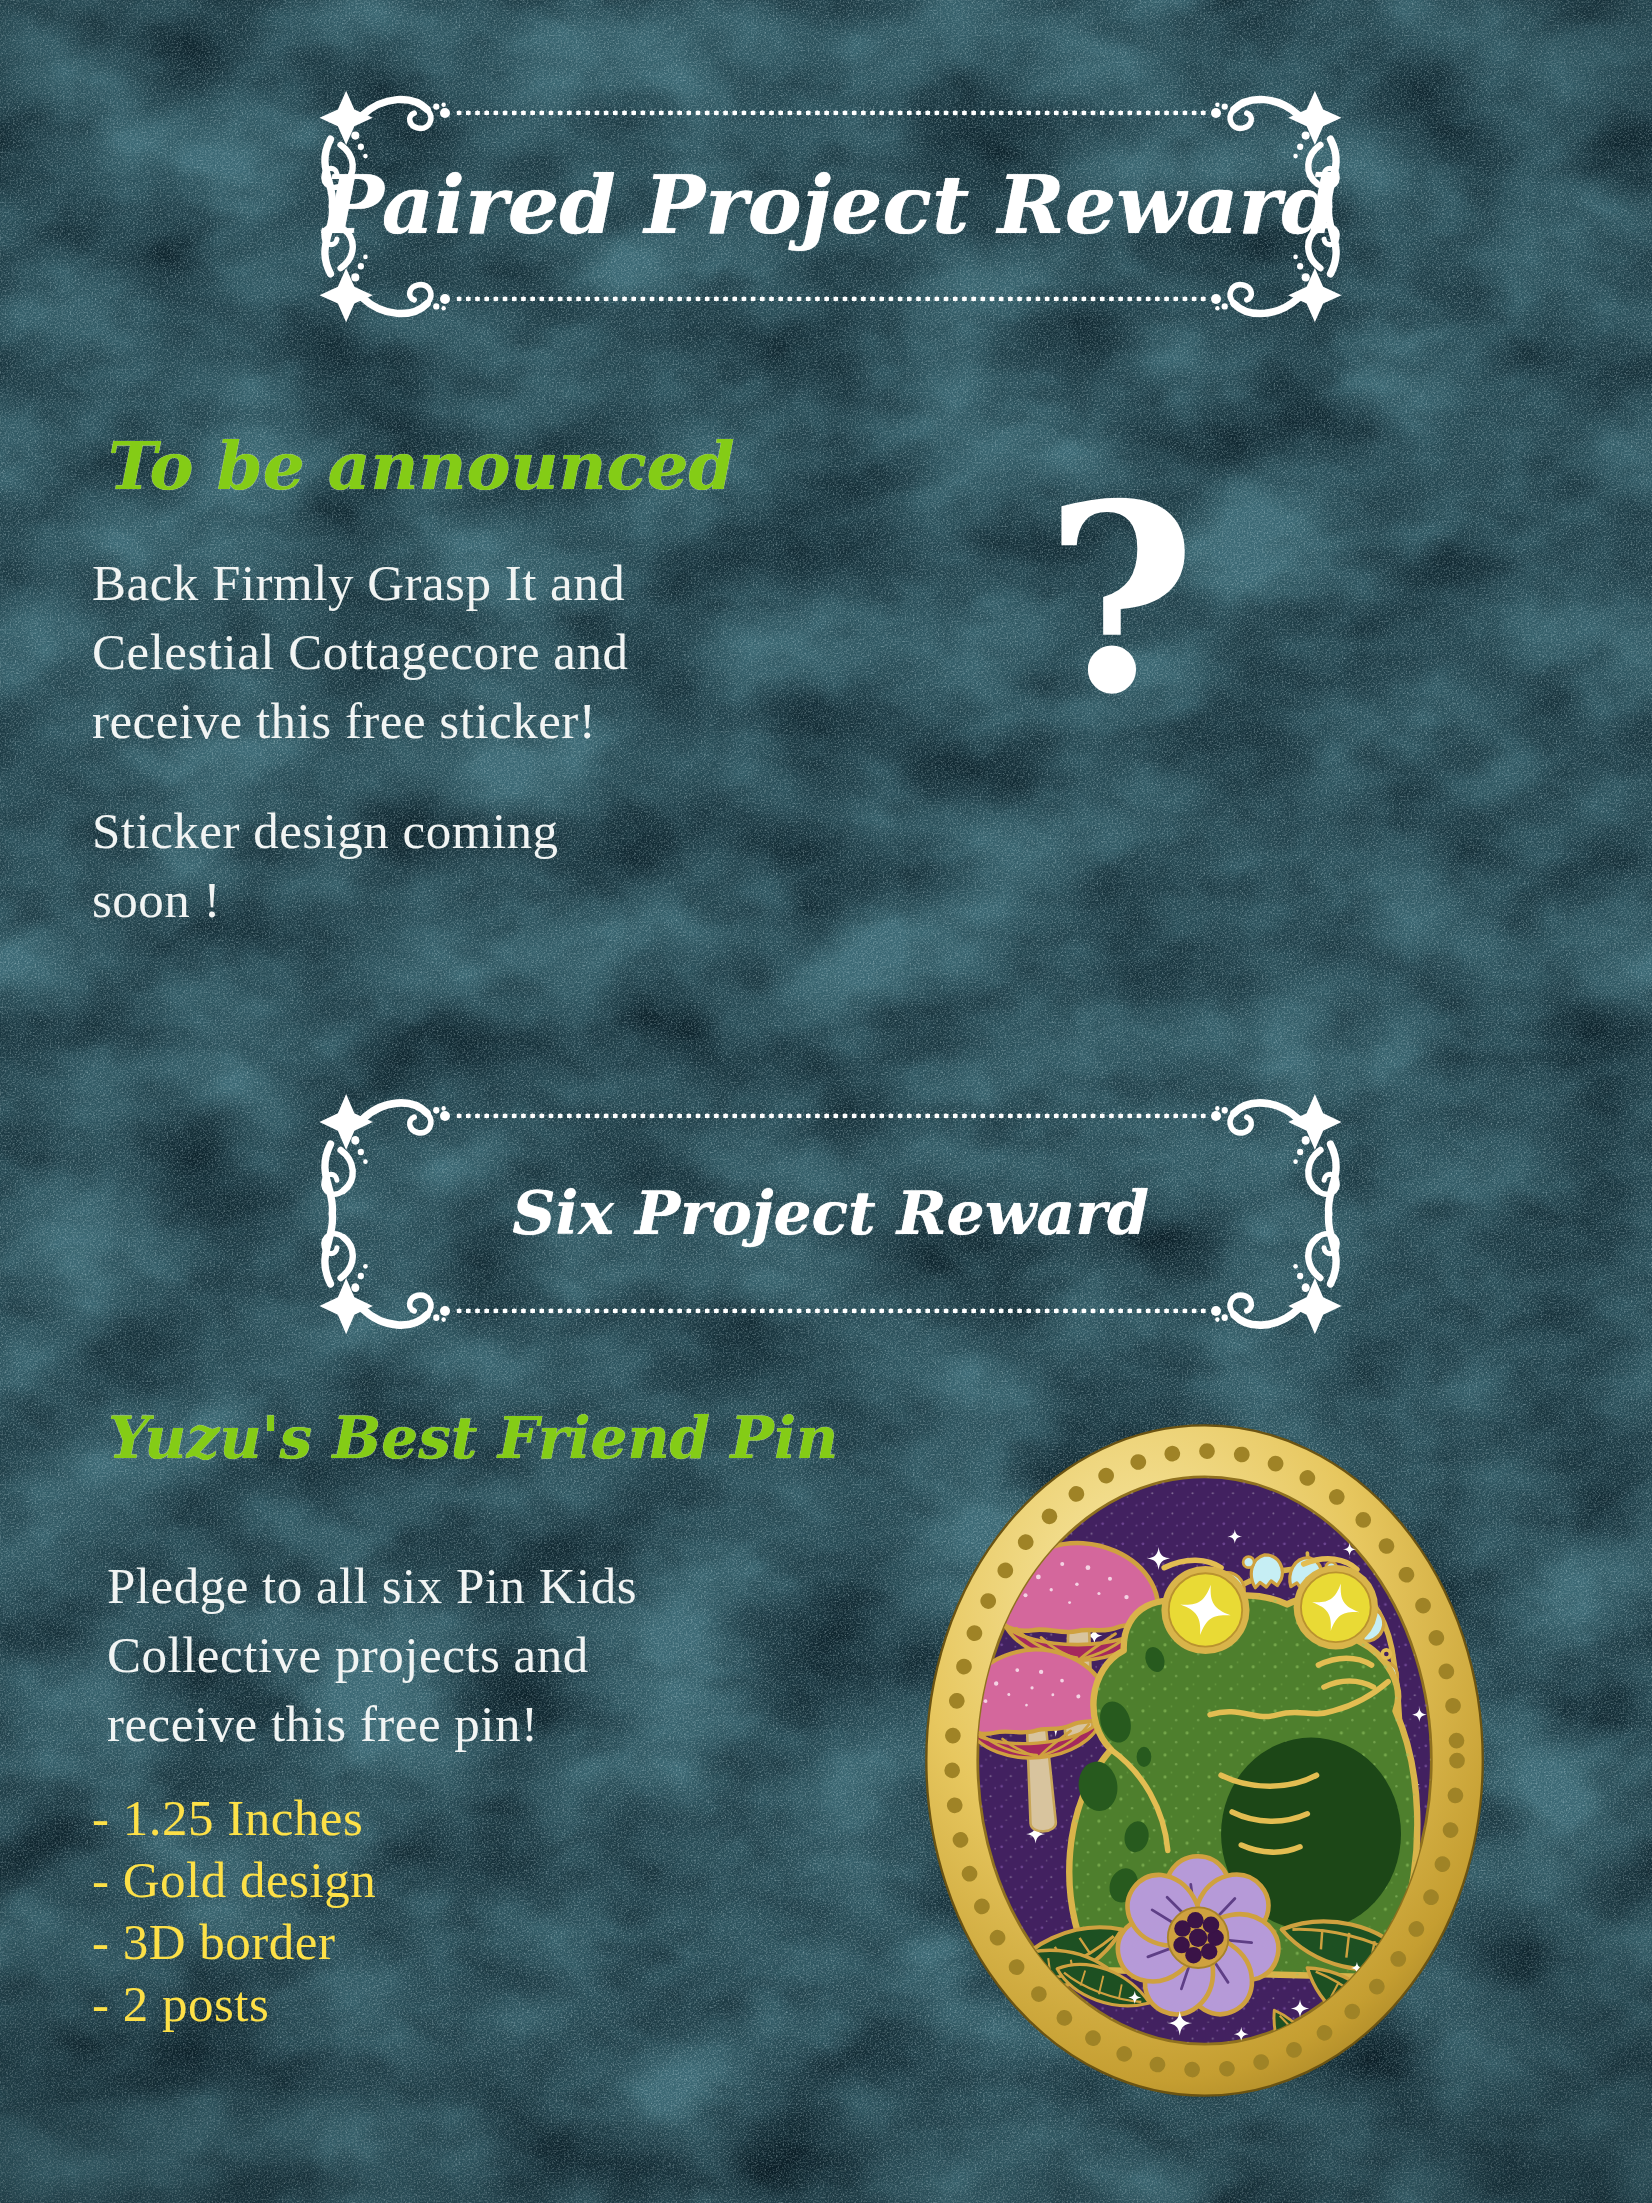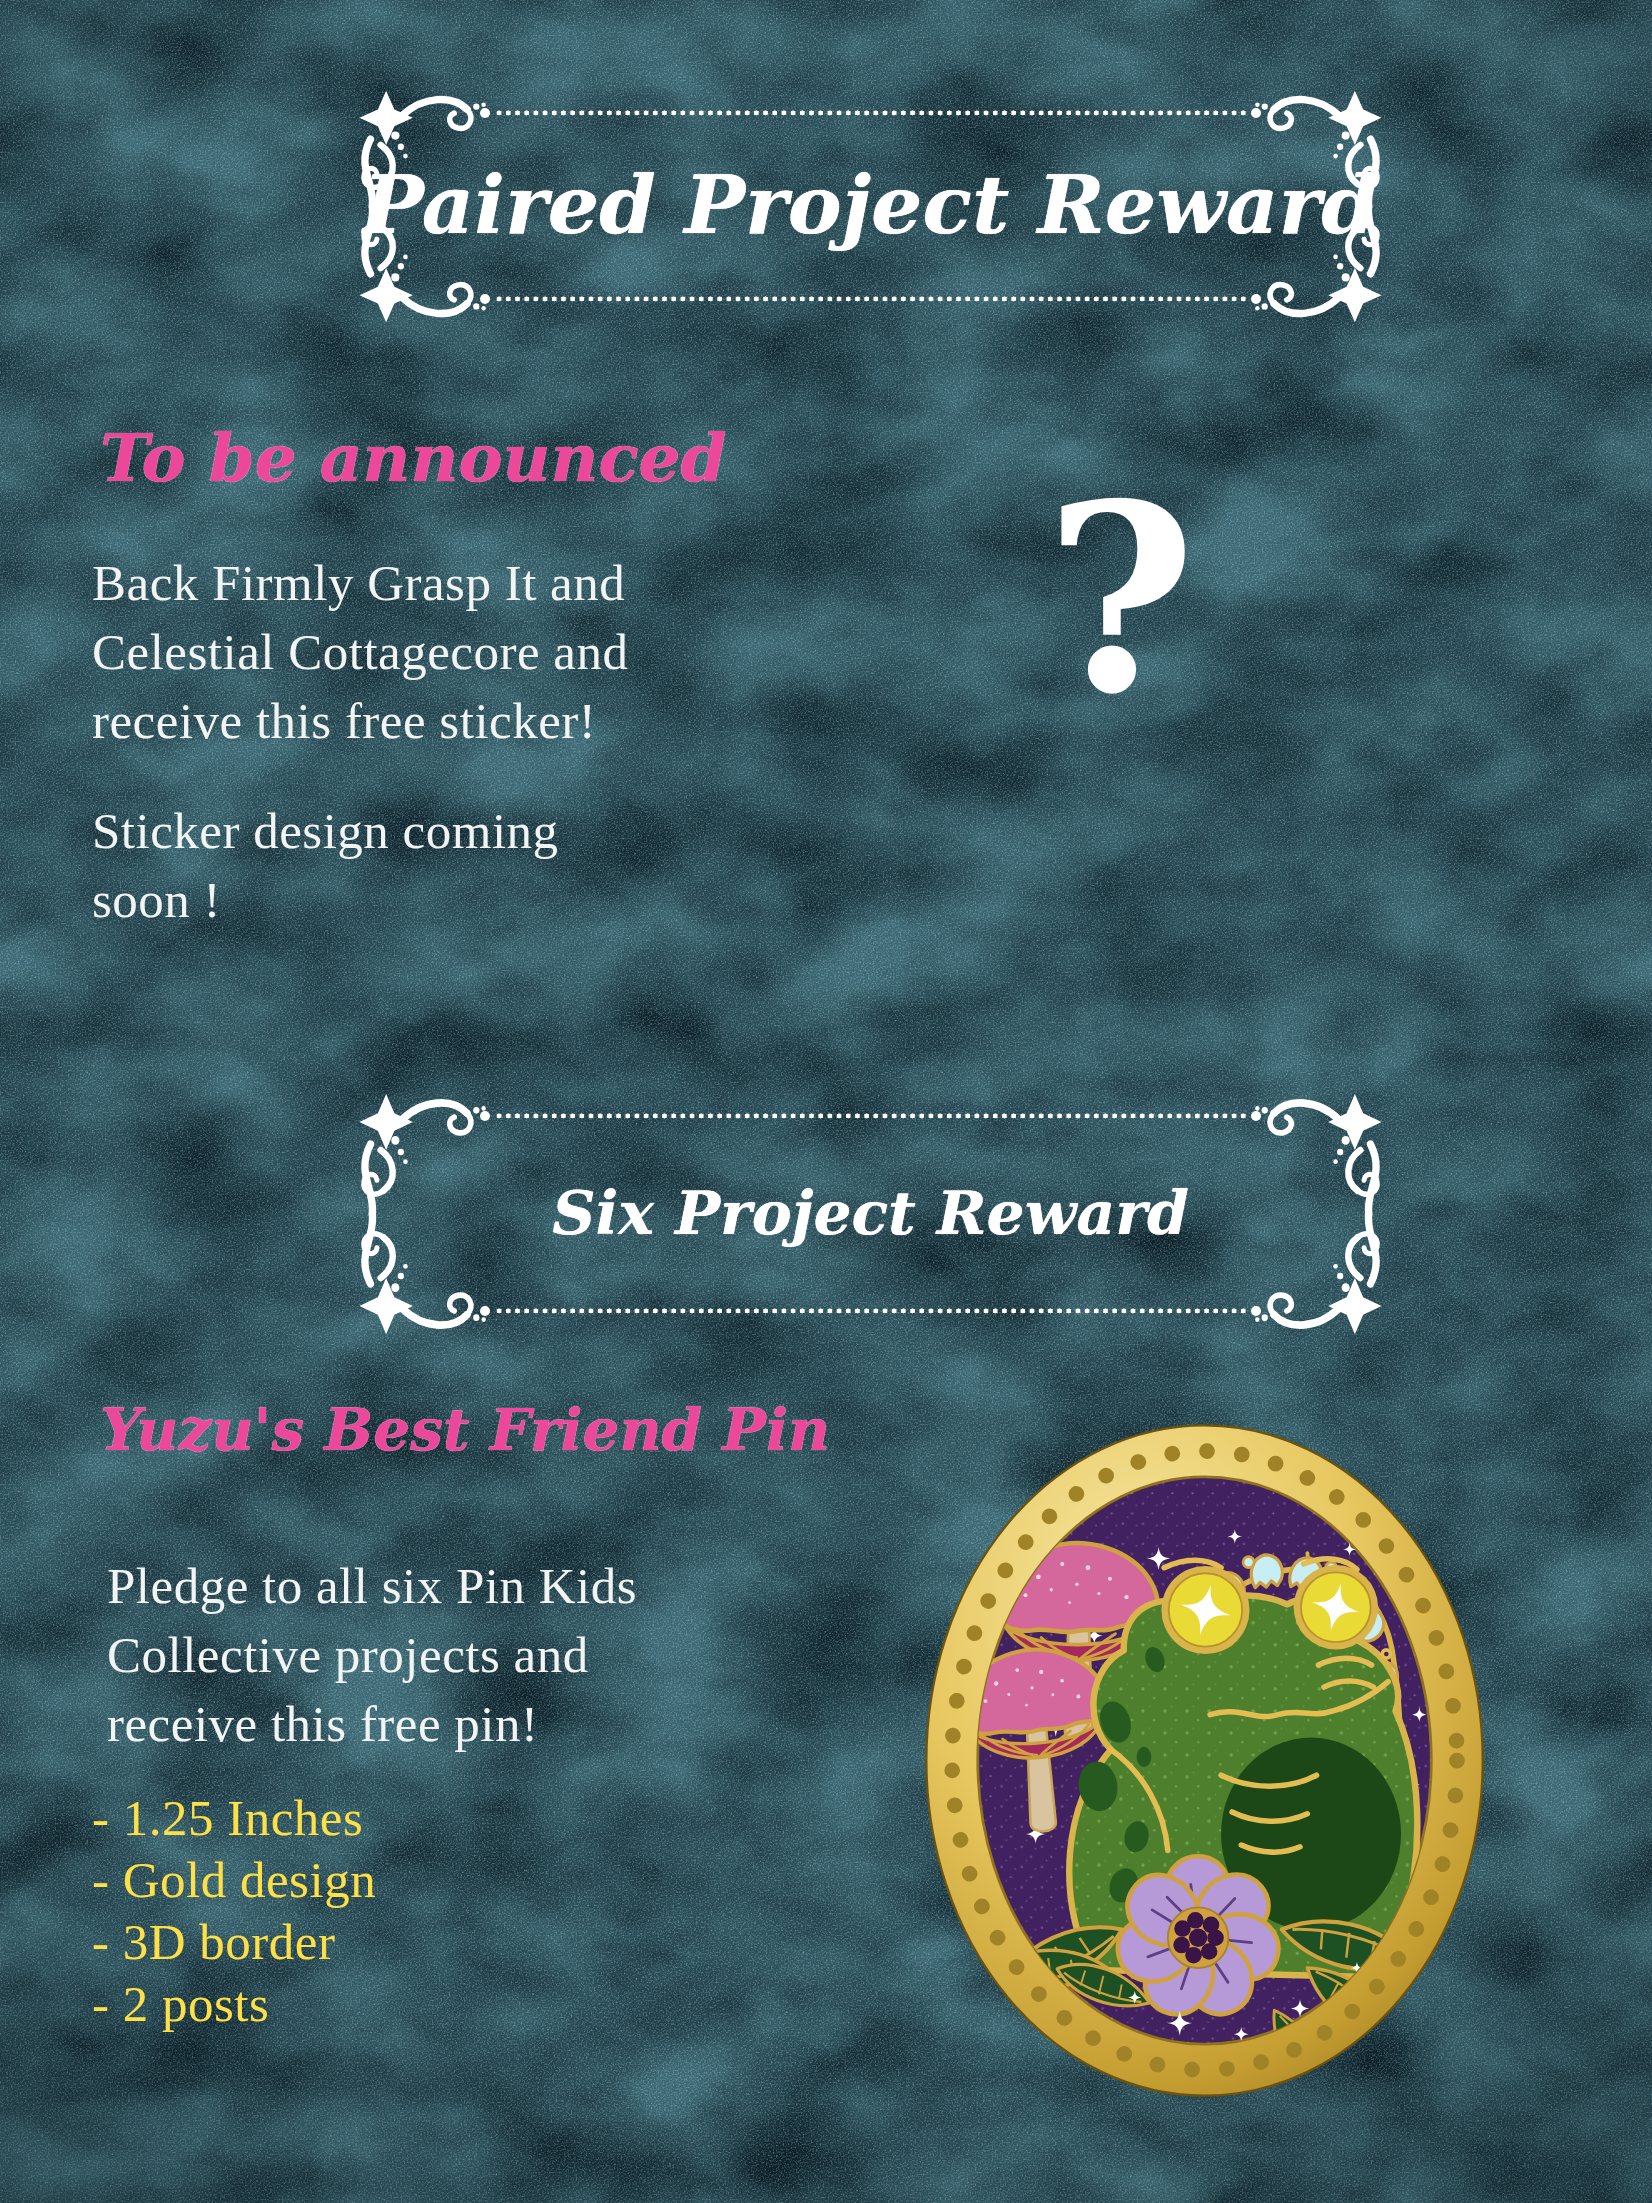--- a/index.html
+++ b/index.html
@@ -3,42 +3,42 @@
 <meta charset="utf-8">
 <style>
   html,body{margin:0;padding:0;background:#05141c;}
   .canvas{position:relative;width:1653px;height:2204px;overflow:hidden;
           background:#0b2029;font-family:"Liberation Serif",serif;color:#f1f4f3;}
   .bg-layer{position:absolute;inset:0;pointer-events:none;}
   .vignette{position:absolute;inset:0;
     background:radial-gradient(ellipse 120% 90% at 50% 45%, rgba(0,0,0,0) 55%, rgba(2,10,14,.55) 100%);}
 
   
-  .frame{position:absolute;margin-left:40px;}
+  .frame{position:absolute;}
   .frame-title{position:absolute;left:0;right:0;top:50%;transform:translateY(-52%);
     margin:0;text-align:center;white-space:nowrap;color:#ffffff;
     font-family:"DejaVu Serif",serif;font-style:italic;font-weight:700;
     text-shadow:0 0 0.9px #fff;}
   .frame1 .frame-title{font-size:81px;}
   .frame2 .frame-title{font-size:60px;}
   .dotline{position:absolute;left:138px;right:138px;height:8.3px;
     background-image:radial-gradient(circle at 4.1px 4.1px,#fff 2.4px,rgba(255,255,255,0) 2.8px);
     background-size:9.2px 8.3px;background-repeat:repeat-x;}
   .dotline.top{top:16.5px;}
   .dotline.bottom{bottom:16.5px;}
   .dotline::before,.dotline::after{content:"";position:absolute;top:-0.9px;width:10px;height:10px;
     border-radius:50%;background:#fff;}
   .dotline::before{left:-14.7px;}
   .dotline::after{right:-14.7px;}
   .orn{position:absolute;top:-5.5px;height:calc(100% + 11px);width:138px;}
   .orn-left{left:-3.7px;}
   .orn-right{right:-3.7px;}
 
   
-  .script-heading{position:absolute;margin:8px;white-space:nowrap;color:#ec4899;
+  .script-heading{position:absolute;margin:16px;white-space:nowrap;color:#84cc16;
     font-family:"DejaVu Serif",serif;font-style:italic;font-weight:700;
     text-shadow:0 0 0.9px #fff;}
   .h-announce{left:92px;top:411px;font-size:66px;}
   .h-yuzu{left:92px;top:1388px;font-size:58px;}
 
   
   .body-text{position:absolute;left:92px;margin:0;font-size:51px;line-height:69px;
     color:#f1f4f3;letter-spacing:0.5px;}
   .b1{top:549px;}
   .b2{top:797px;}

